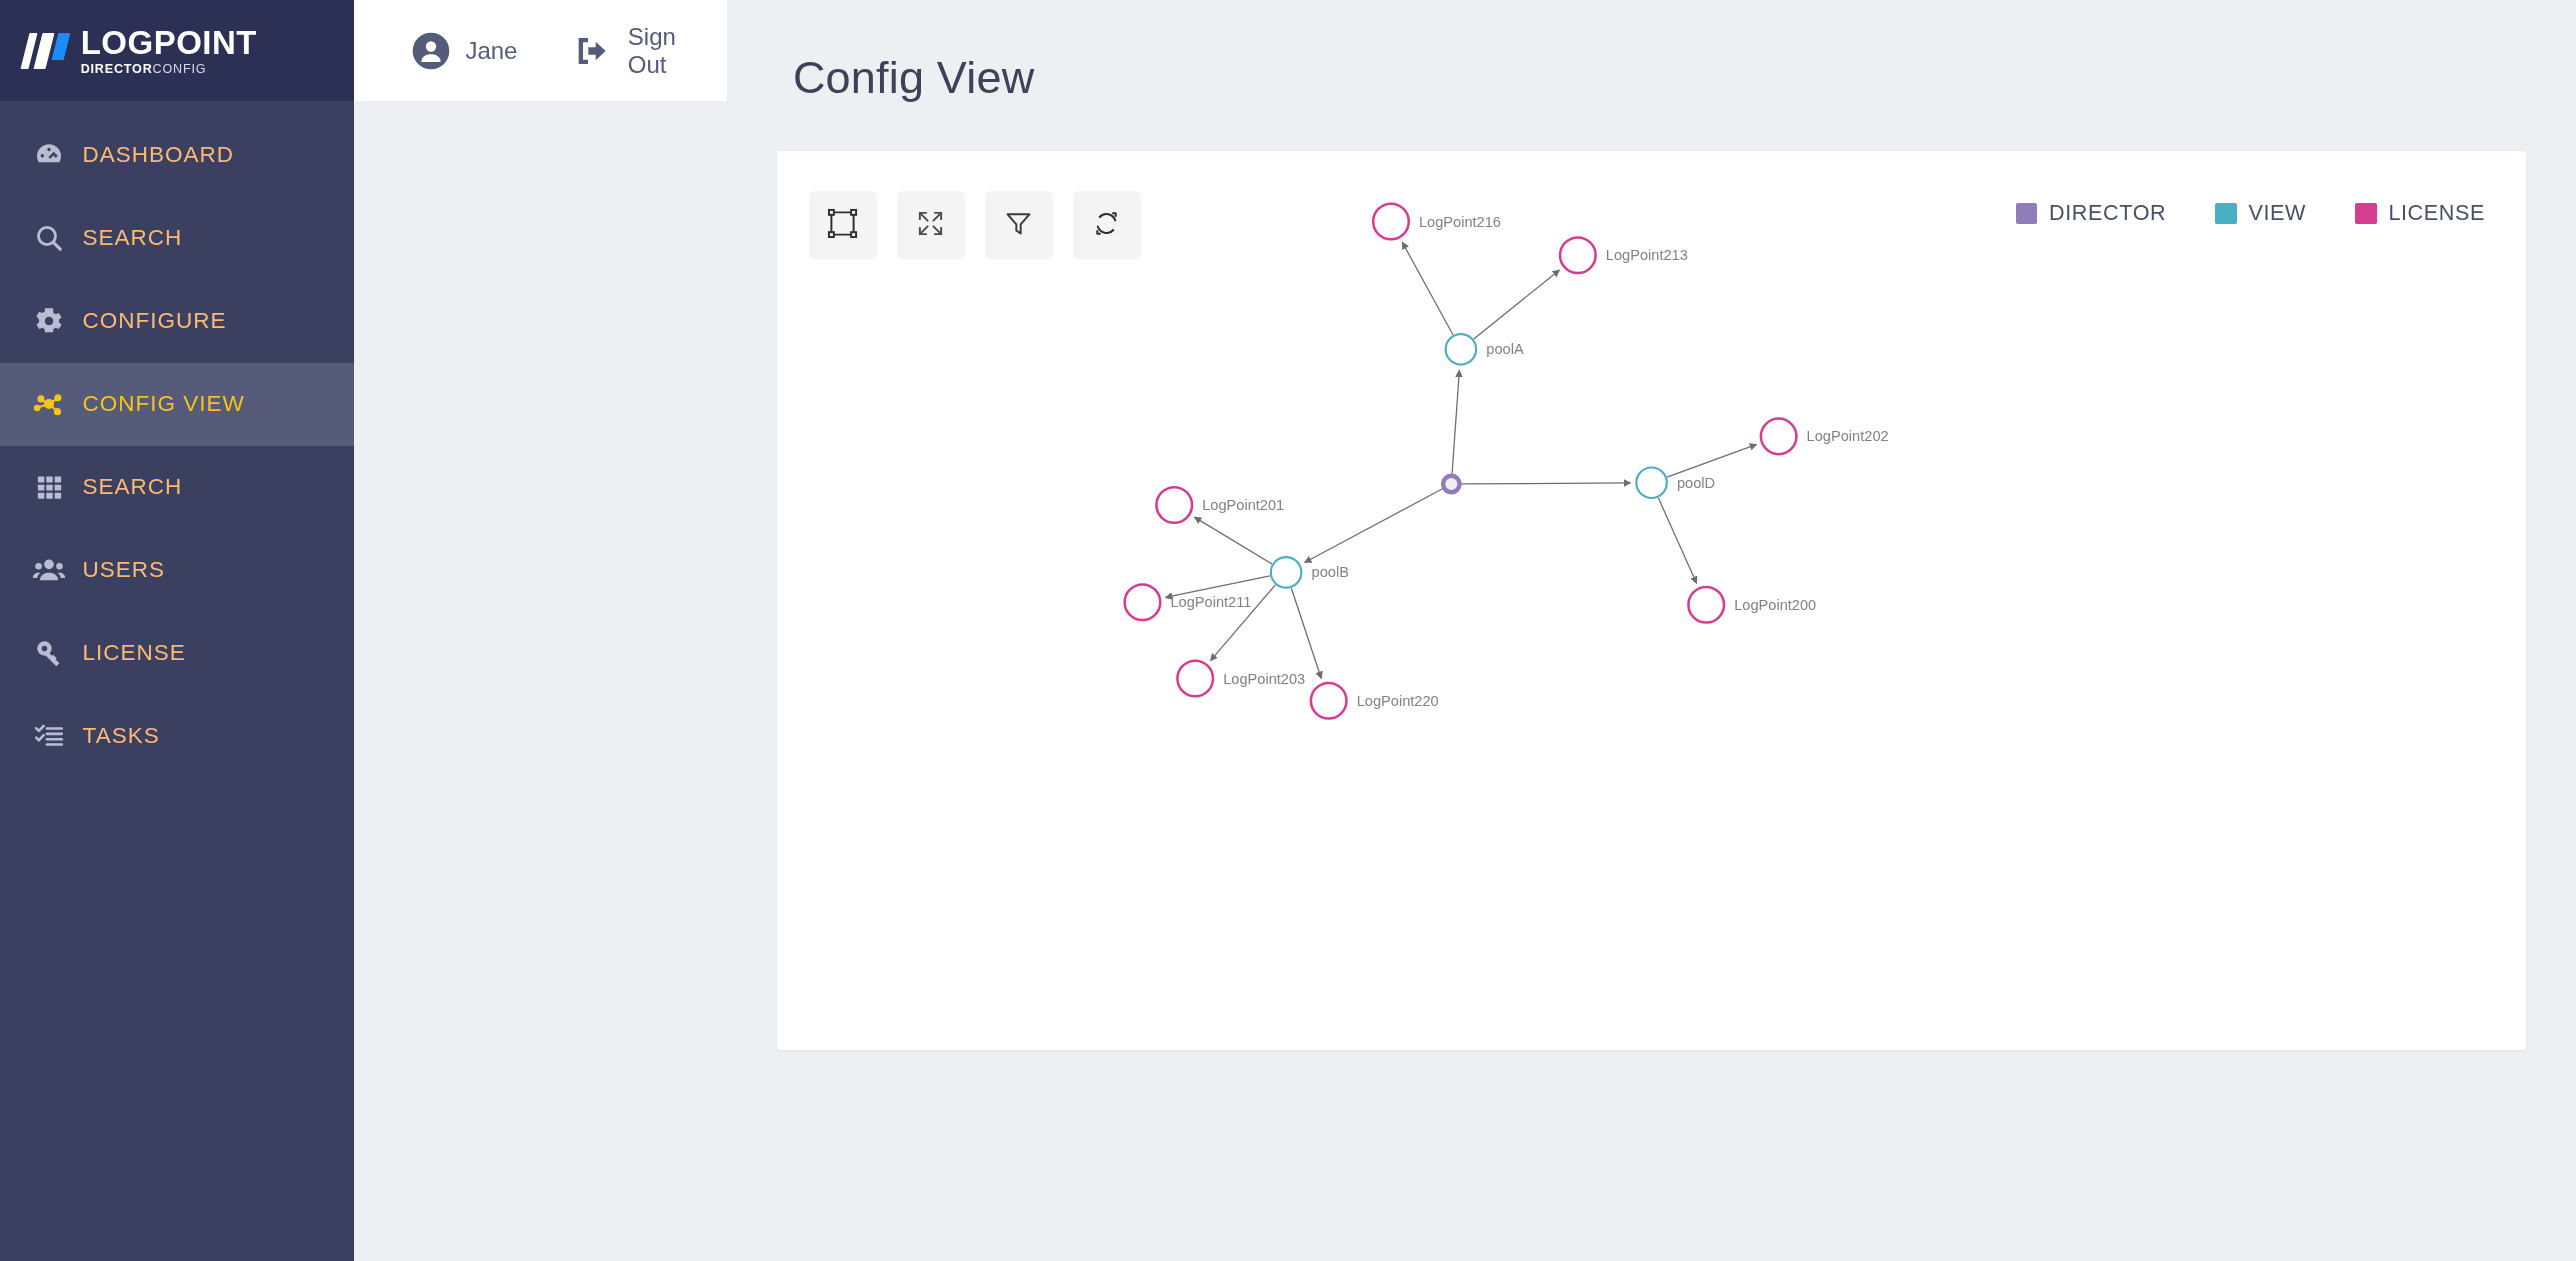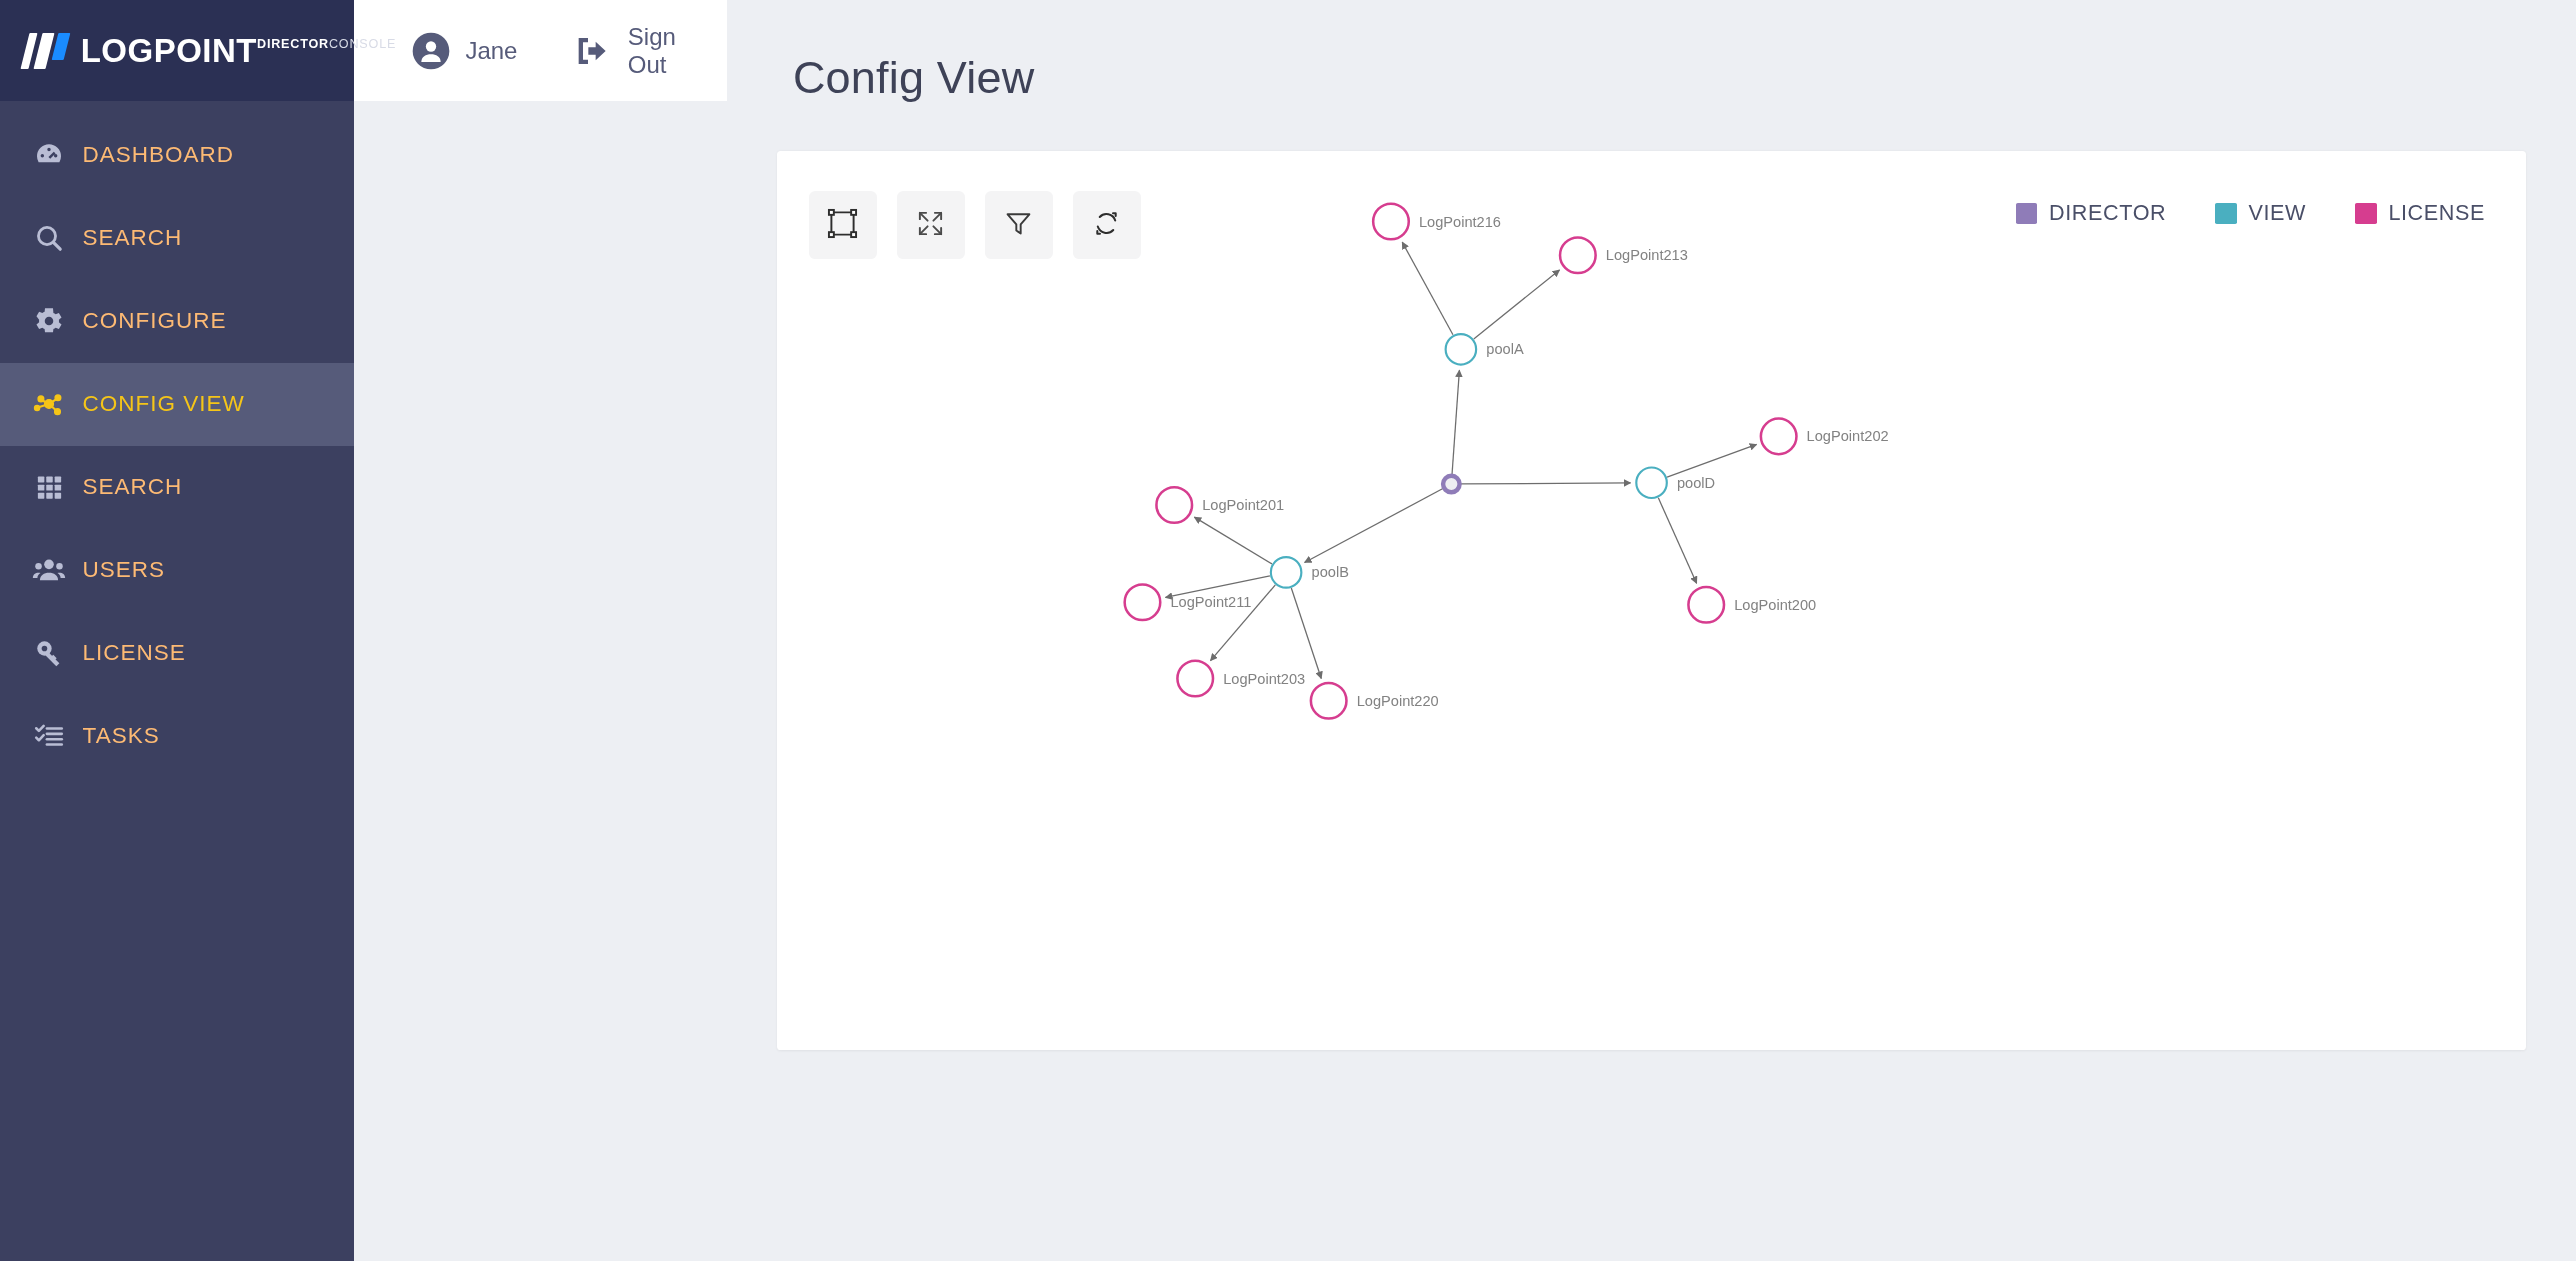--- a/index.html
+++ b/index.html
@@ -15,21 +15,21 @@
   .sidebar { width:354px; height:1261px; background:#3c4060; flex:0 0 354px; position:relative; }
   .brand {
     height:101px; background:#2b3054;
     display:flex; align-items:center; padding-left:25px;
   }
   .brand-mark { display:flex; align-items:flex-end; margin-right:14.4px; }
   .brand-mark span { display:block; transform:skewX(-14deg); border-radius:0.9px; }
   .bm1 { width:8px;  height:36px; background:#ffffff; }
   .bm2 { width:11.7px; height:36px; background:#ffffff; margin-left:5.4px; }
   .bm3 { width:11.7px; height:27px; background:#1a8cff; margin-left:4.5px; align-self:flex-start; }
-  .brand-text { display:flex; flex-direction:row; }
+  .brand-text { display:flex; flex-direction:column; }
   .brand-name {
     color:#fff; font-size:33px; font-weight:700; letter-spacing:0.5px; line-height:1.0;
   }
   .brand-sub { margin-top:3.6px; font-size:12.6px; letter-spacing:0.8px; line-height:1; }
   .brand-sub .b { color:#fff; font-weight:700; }
   .brand-sub .l { color:#d8dbe6; font-weight:400; }
 
   .nav { padding-top:12.6px; }
   .nav-item {
     display:flex; align-items:center; height:83px;
@@ -88,21 +88,21 @@
 
     <div class="brand">
       <div class="brand-mark">
         <span class="bm1"></span>
           <span class="bm2"></span>
           <span class="bm3"></span>
       </div>
       <div class="brand-text">
         <div class="brand-name">LOGPOINT</div>
         <div class="brand-sub">
-          <span class="b">DIRECTOR</span><span class="l">CONSOLE</span>
+          <span class="b">DIRECTOR</span><span class="l">CONFIG</span>
         </div>
       </div>
     </div>
 
     <nav class="nav">
 
       <div class="nav-item">
         <span class="nav-ico">
           <svg width="32" height="32" viewBox="0 0 24 24">
               <path fill="#b9bdd4" d="M12 4a9 9 0 0 0-9 9 9 9 0 0 0 1.2 4.5h15.6A9 9 0 0 0 21 13a9 9 0 0 0-9-9zm-5 7.2a1.3 1.3 0 1 1 0 2.6 1.3 1.3 0 0 1 0-2.6zm10 0a1.3 1.3 0 1 1 0 2.6 1.3 1.3 0 0 1 0-2.6zM12 6.6a1.3 1.3 0 1 1 0 2.6 1.3 1.3 0 0 1 0-2.6zm3.6 2.9 1.3 1.3-4 4-1.3-1.3z"></path>

